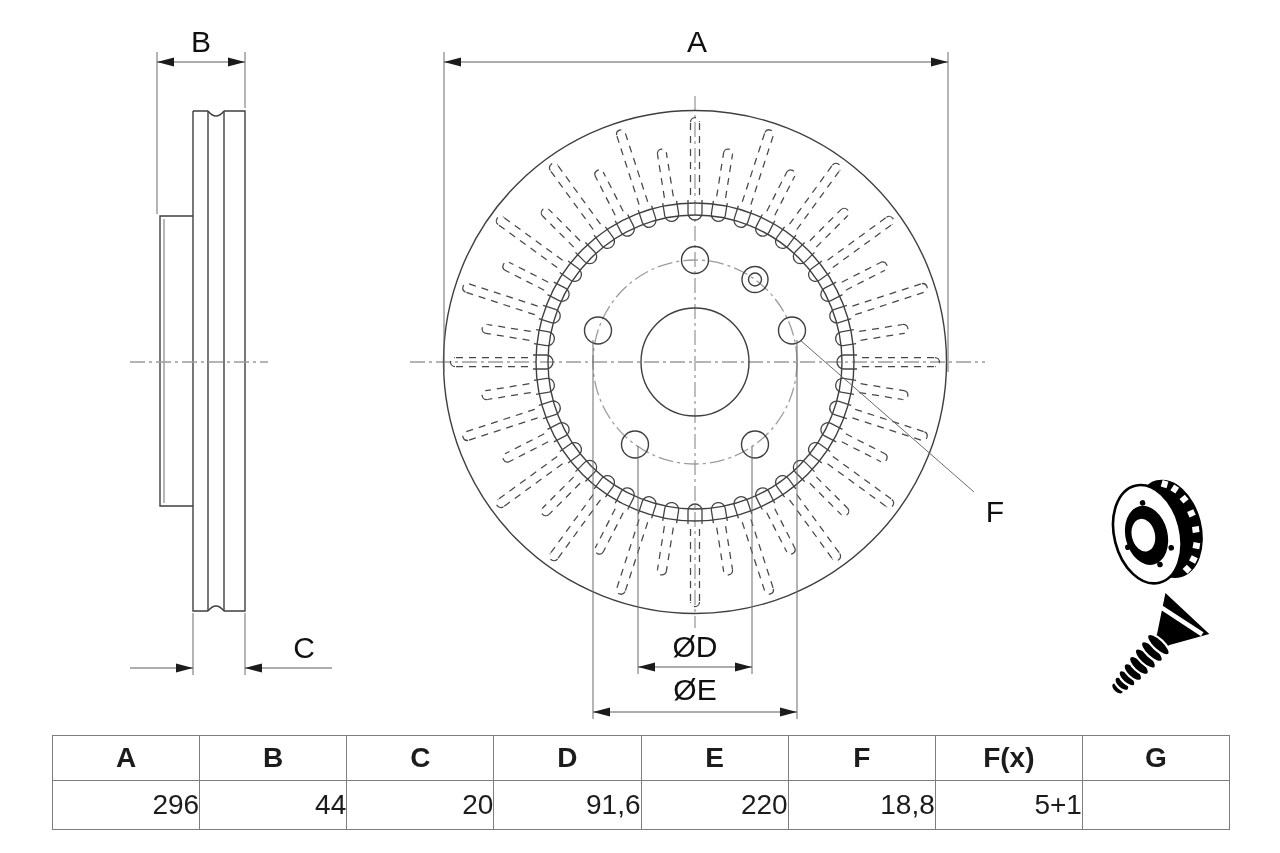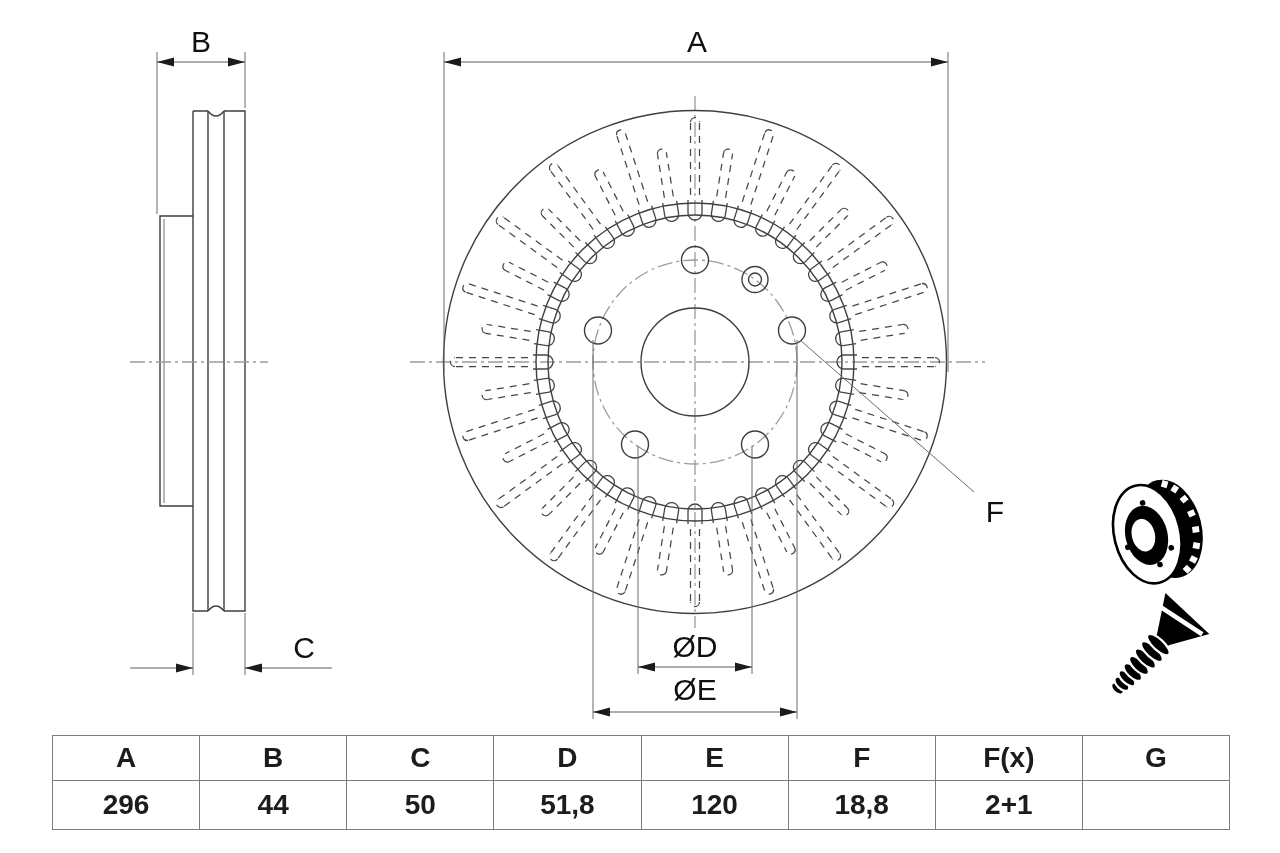--- a/index.html
+++ b/index.html
@@ -18,21 +18,21 @@
   .ext{stroke:#6b6b6b;stroke-width:1;fill:none;}
   .dim{stroke:#5c5c5c;stroke-width:1.1;fill:none;}
   .arr{fill:var(--arrow);stroke:none;}
   .leader{stroke:#6b6b6b;stroke-width:1;fill:none;}
   .dimtext{font-size:30px;}
   #spec-table{position:absolute;left:52px;top:735px;width:1178px;height:94px;
     border-collapse:collapse;table-layout:fixed;}
   #spec-table td,#spec-table th{border:1.6px solid var(--tborder);text-align:center;
     vertical-align:middle;color:var(--ttext);font-size:28px;padding:0;}
   #spec-table th{font-weight:bold;height:44px;}
-  #spec-table td{font-weight:bold;height:48px;}
+  #spec-table td{font-weight:normal;height:48px;text-align:right;}
 </style>
 </head>
 <body>
 
 <div id="stage">
 
   <svg id="drawing" width="1280" height="853" viewBox="0 0 1280 853">
 
     <g>
 
@@ -332,22 +332,22 @@
       <th>C</th>
       <th>D</th>
       <th>E</th>
       <th>F</th>
       <th>F(x)</th>
       <th>G</th>
     </tr>
     <tr>
       <td>296</td>
       <td>44</td>
-      <td>50</td>
-      <td>51,8</td>
-      <td>120</td>
+      <td>20</td>
+      <td>91,6</td>
+      <td>220</td>
       <td>18,8</td>
-      <td>2+1</td>
+      <td>5+1</td>
       <td></td>
     </tr>
   </tbody>
     </table>
 </div>
 
 </body></html>

